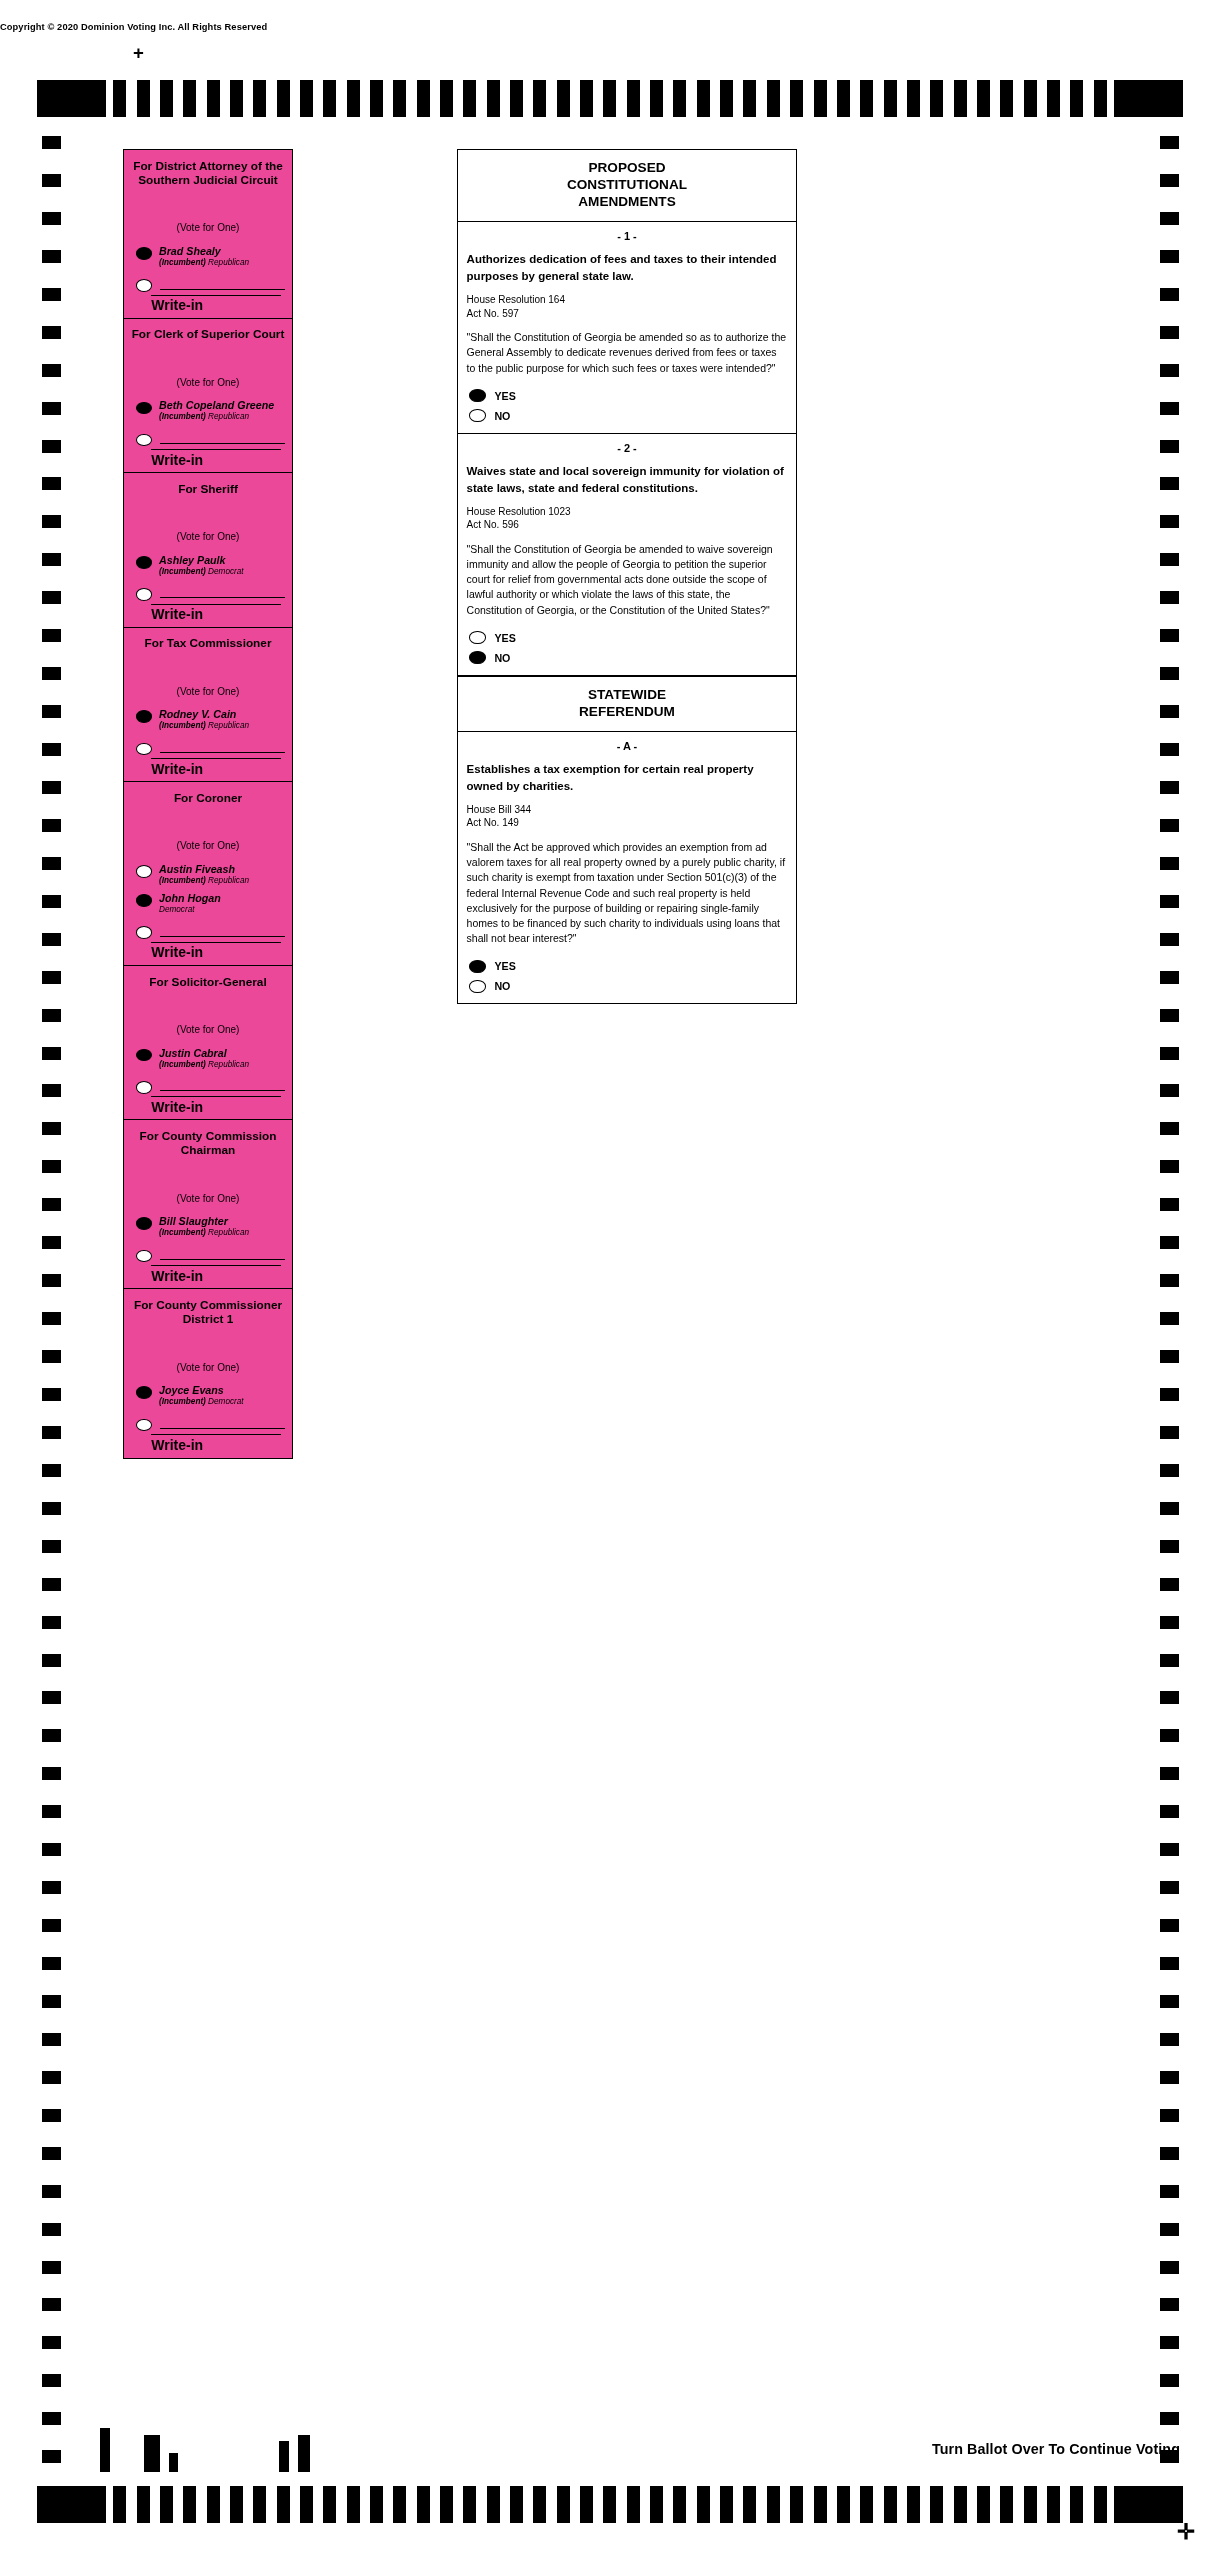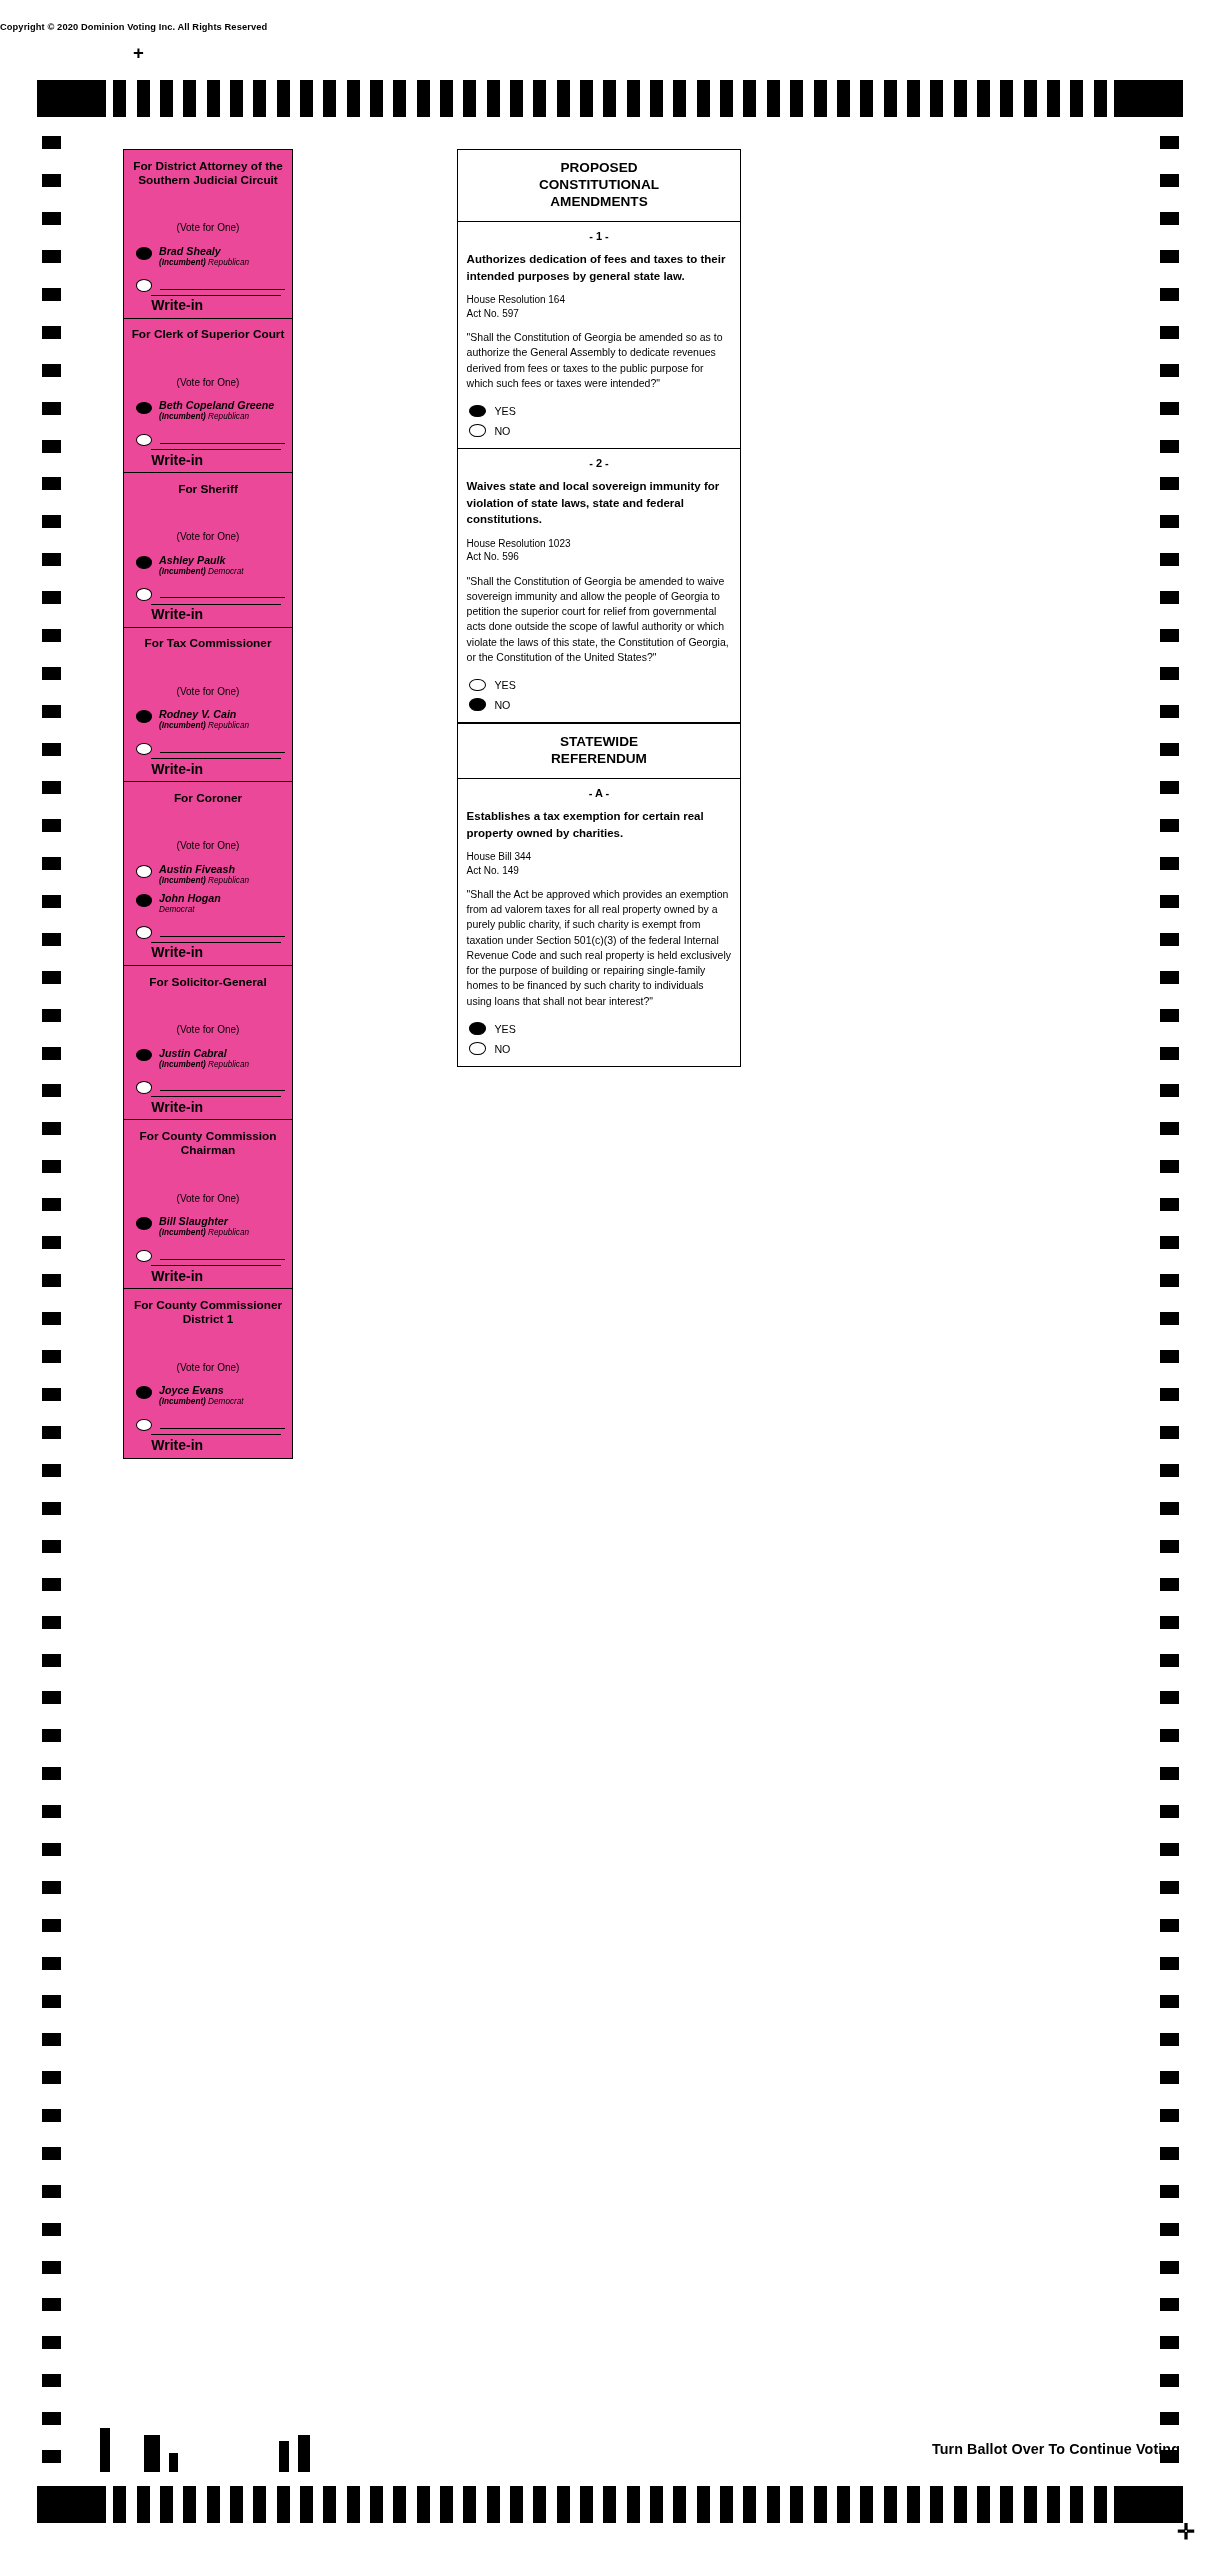--- a/index.html
+++ b/index.html
@@ -116,21 +116,21 @@
   .col-left {
     position: absolute;
     left: 123px;
     top: 149px;
     width: 170px;
   }
   .col-right {
     position: absolute;
     left: 457px;
     top: 149px;
-    width: 284px;
+    width: 340px;
   }
 
   
   .contest {
     border: 1.4px solid #000;
     border-bottom-width: 1.4px;
     padding: 0;
     margin-top: -1.4px;
     background: #ec4899;
   }
@@ -241,21 +241,21 @@
     padding-bottom: 10px;
   }
   .qopt {
     display: flex;
     align-items: center;
     padding: 3.6px 0 3.6px 2.9px;
   }
   .qopt .oval { margin-top: 0; }
   .qopt .lbl {
     font-size: 10.7px;
-    font-weight: normal;
+    font-weight: bold;
     padding-left: 8.6px;
   }
 </style>
 </head>
 <body>
 
 <div class="copyright">Copyright © 2020 Dominion Voting Inc. All Rights Reserved</div>
 
 <div class="plus-mark">+</div>
 <div class="cross-mark">✛</div>

